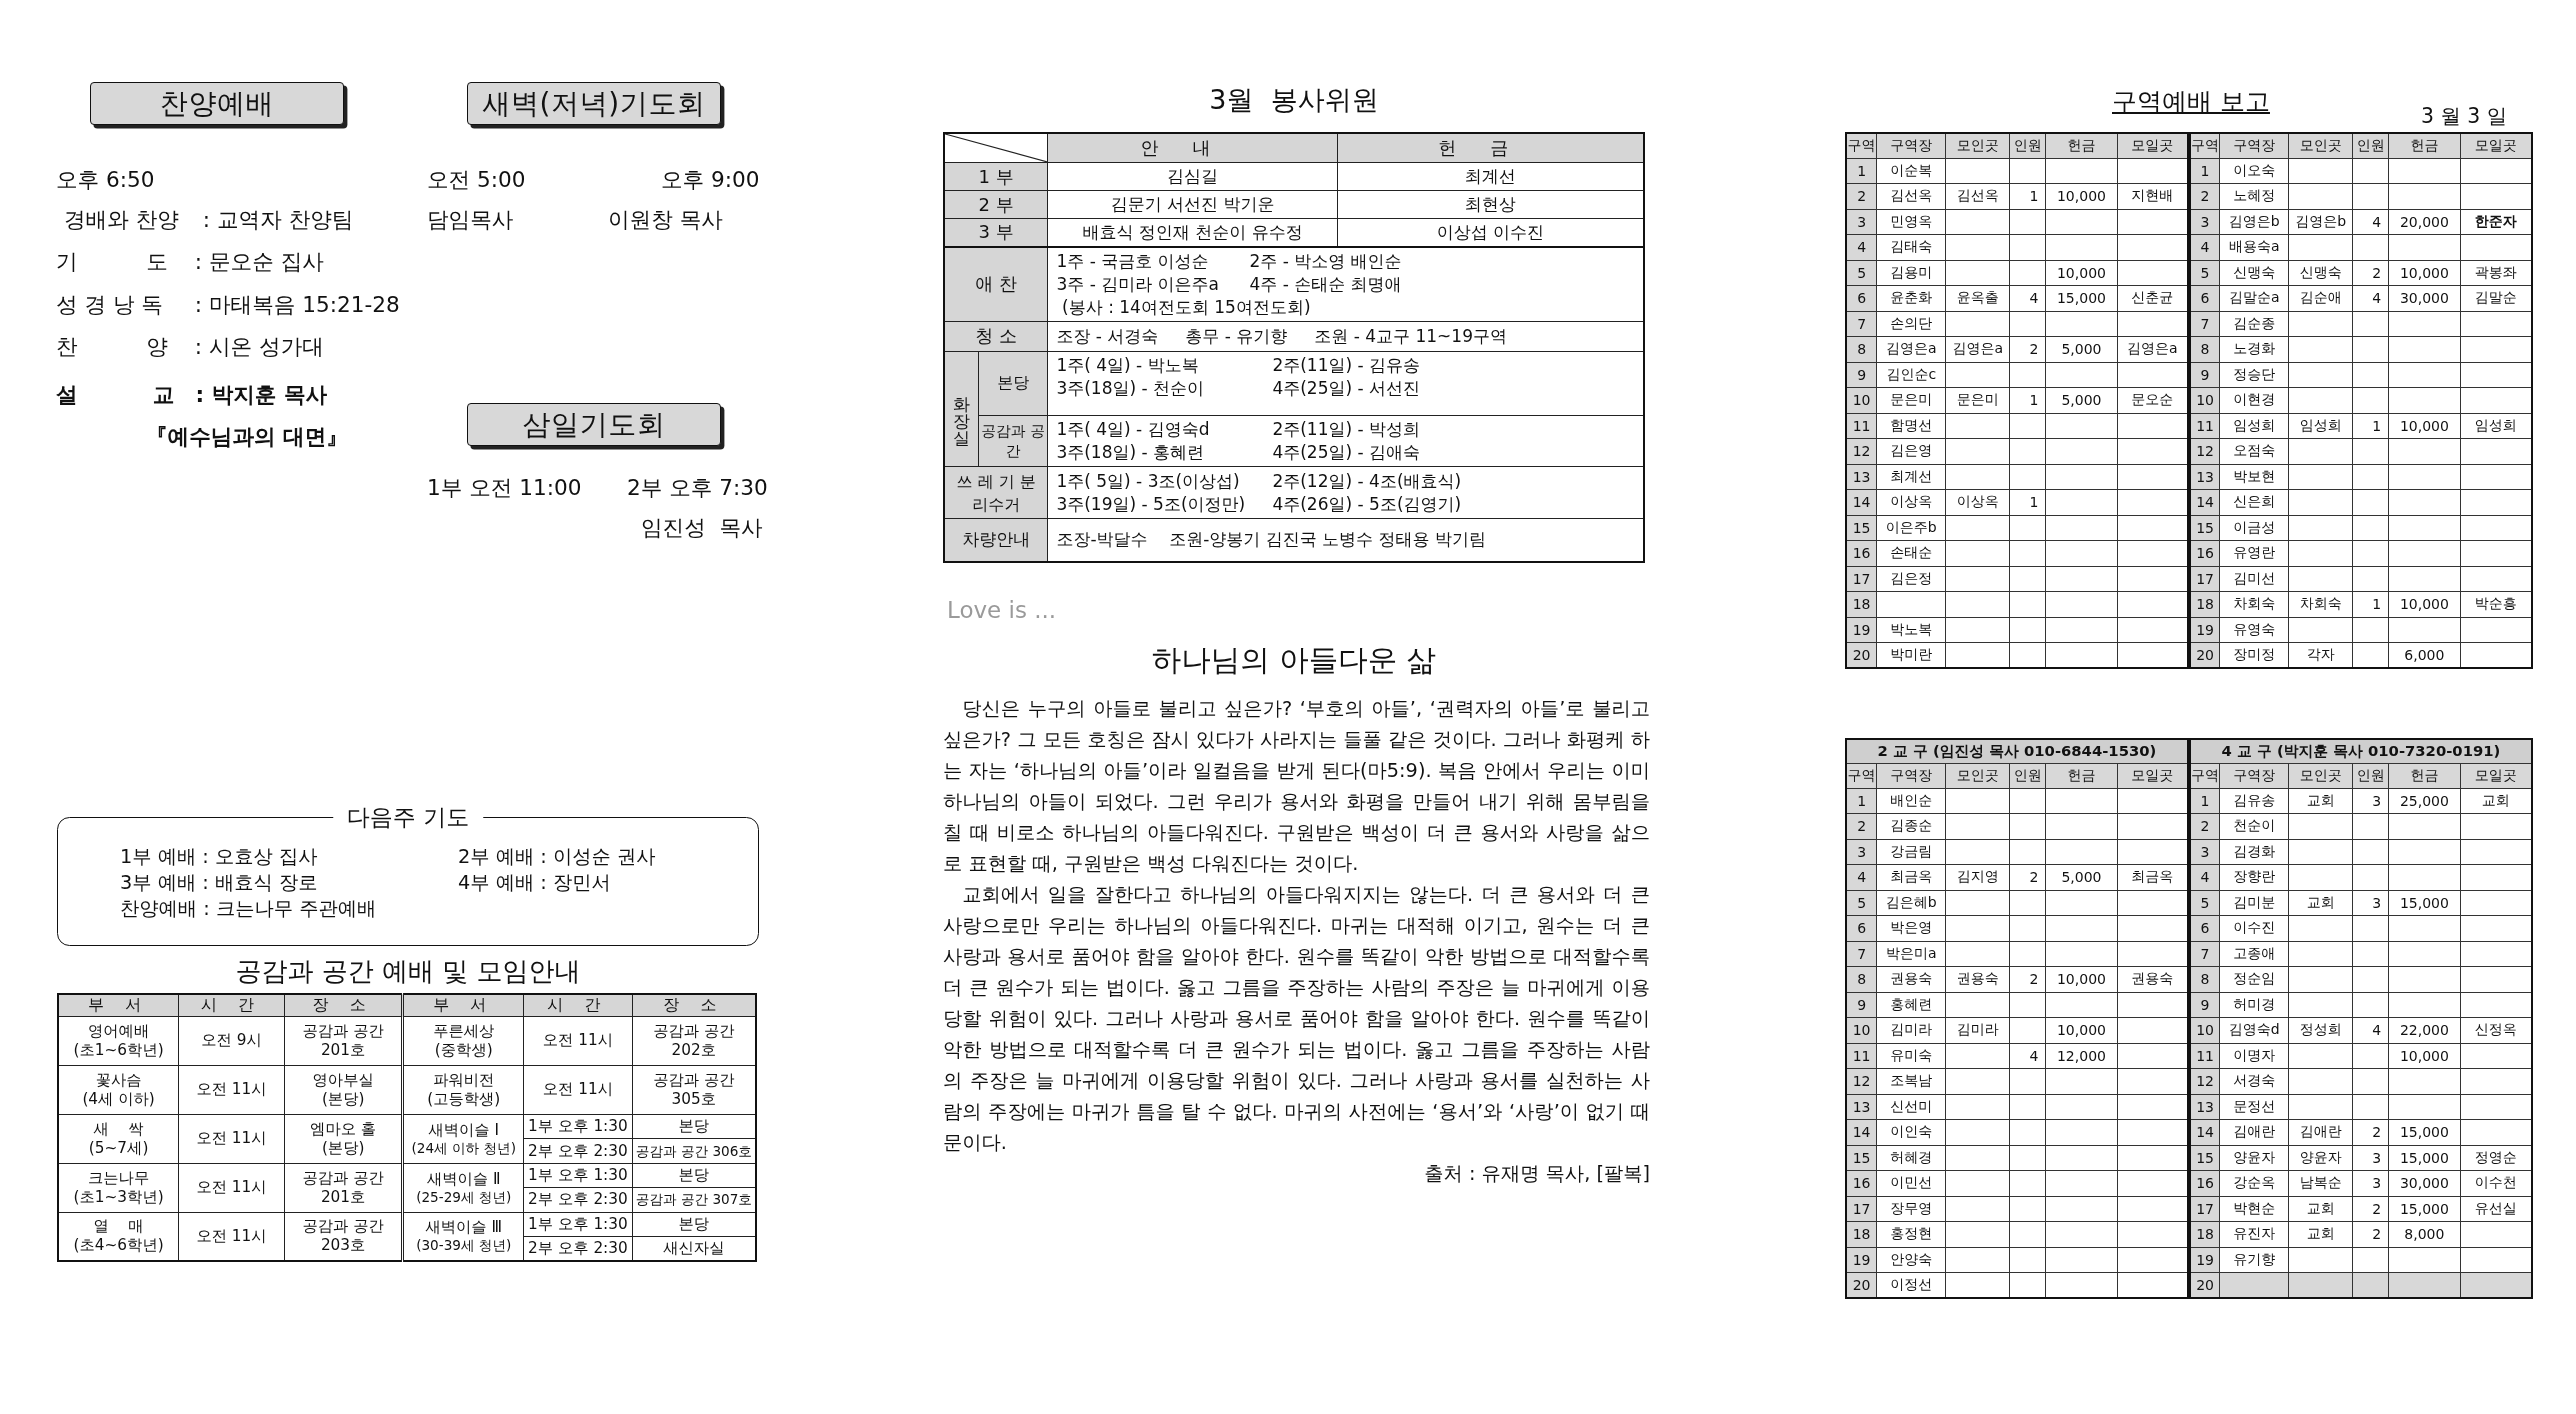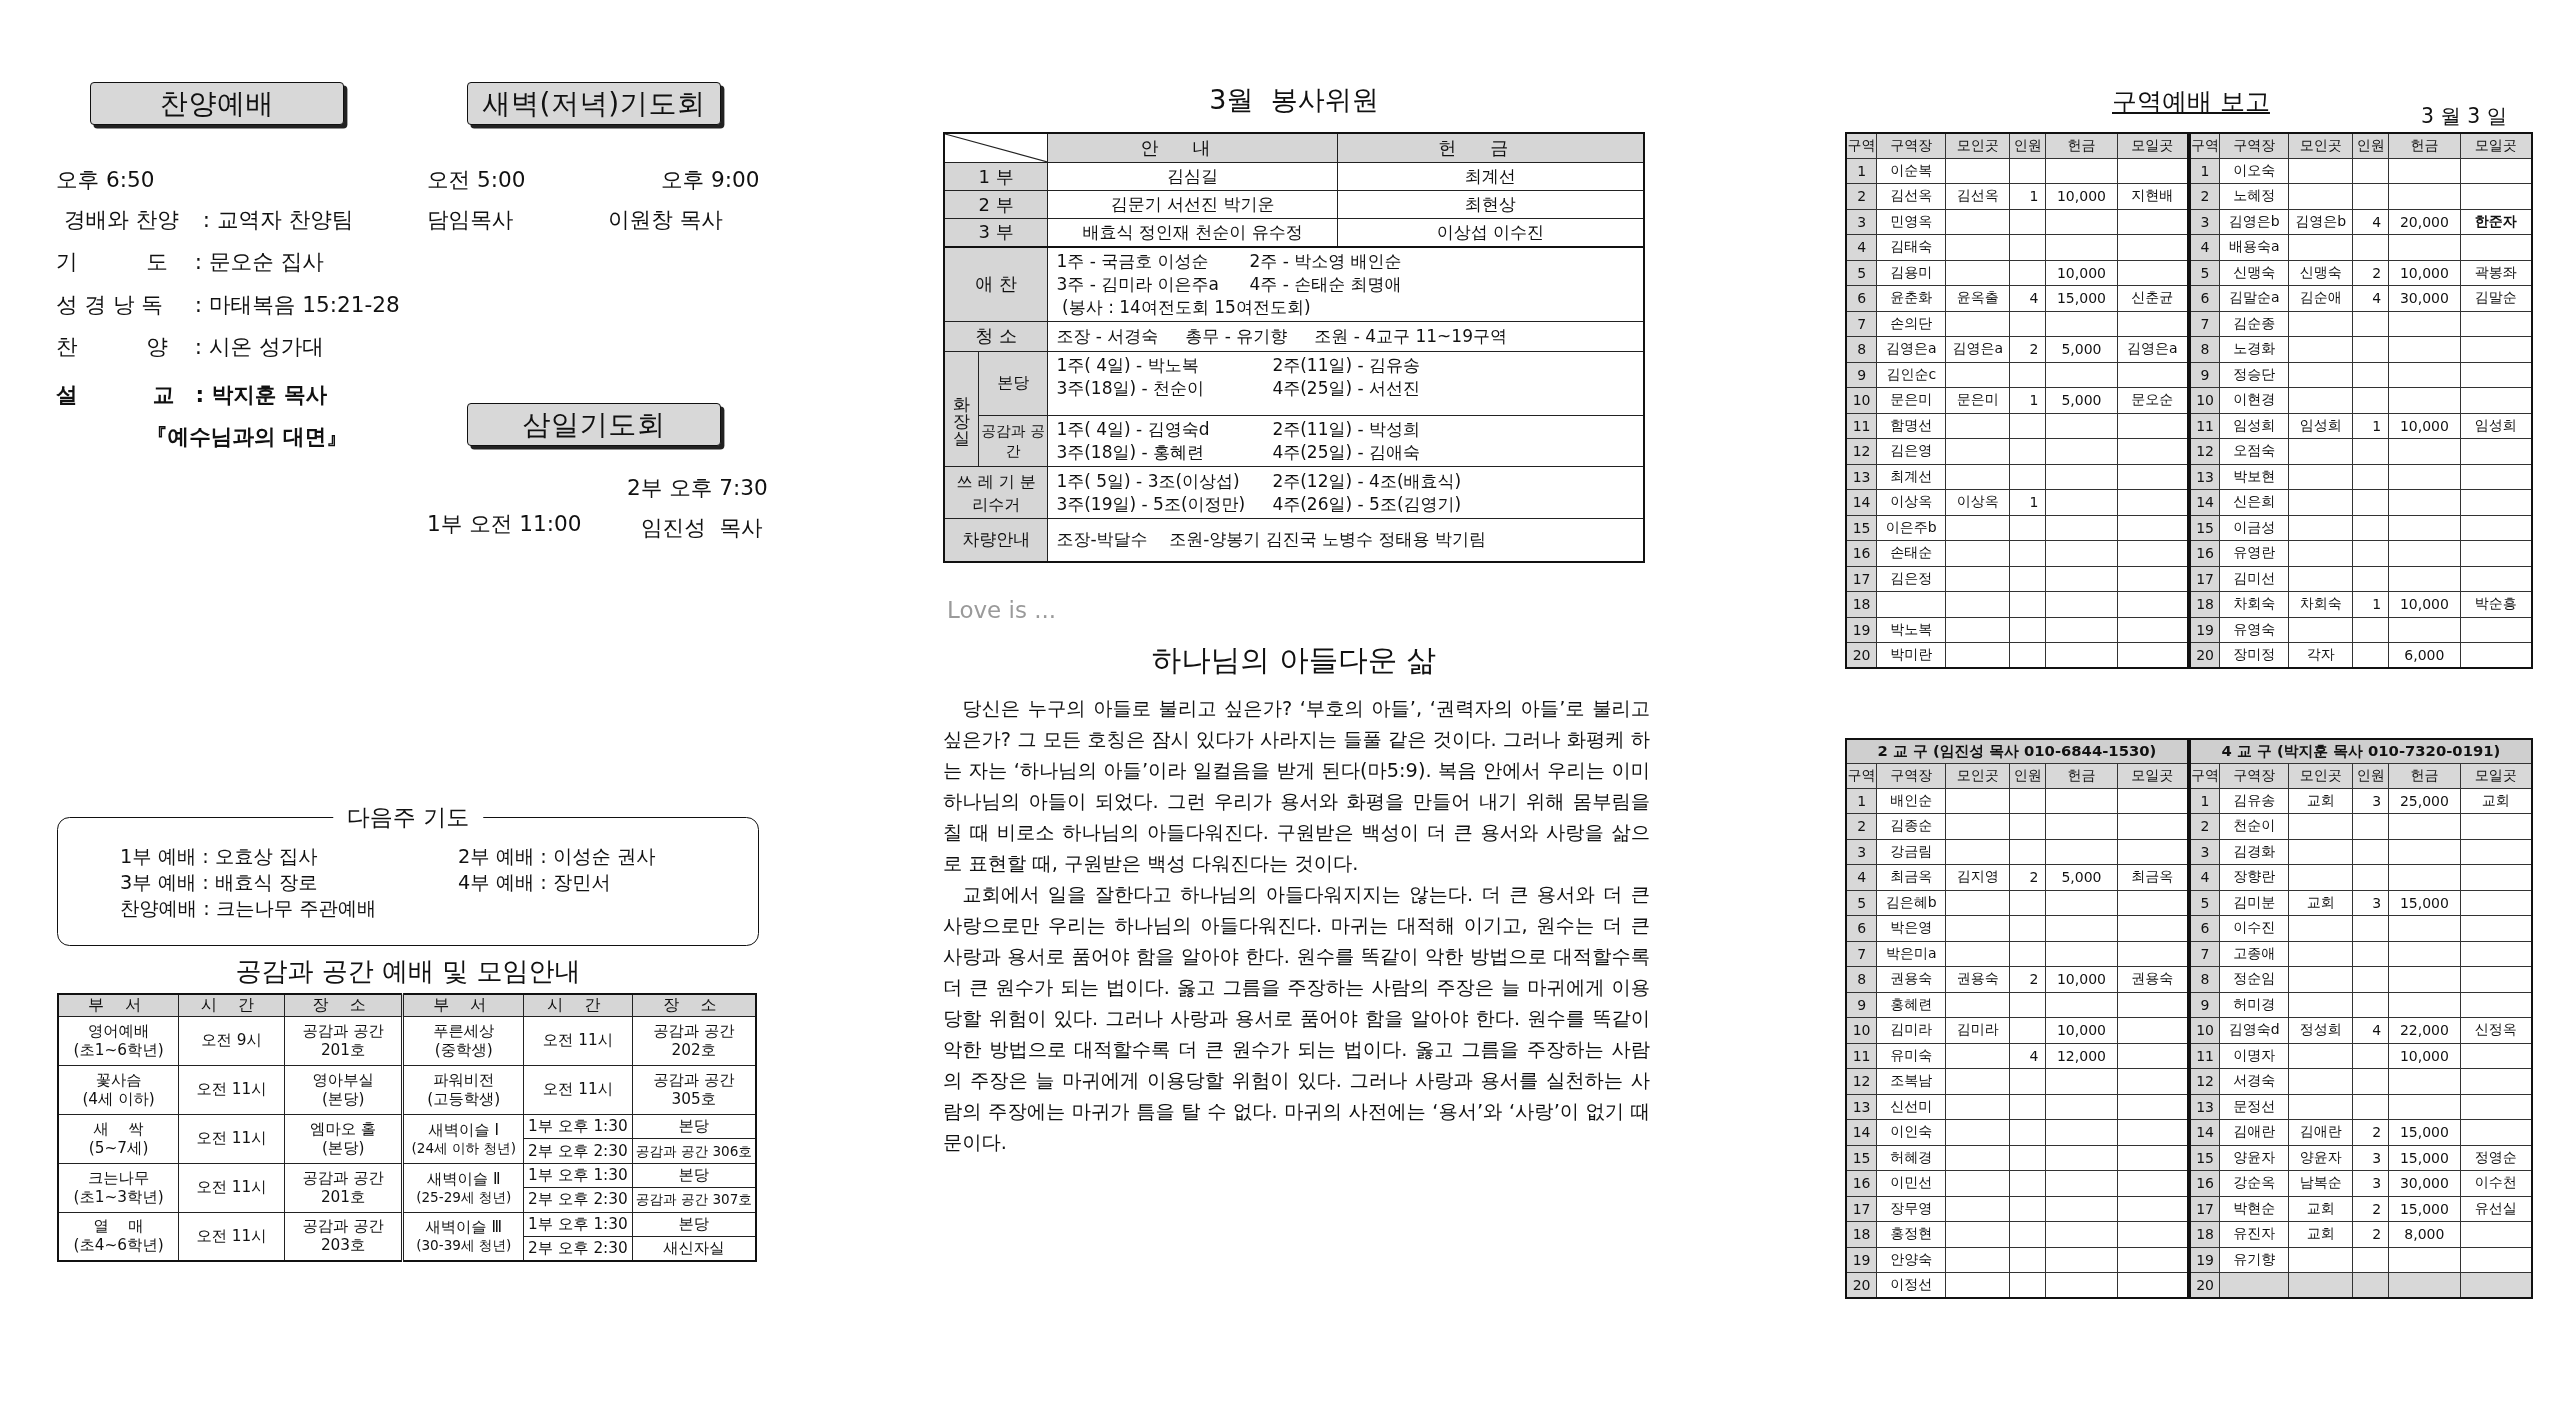--- a/index.html
+++ b/index.html
@@ -65,21 +65,21 @@
   <div>
     <div class="line" style="left:64px;top:205px;"><span style="display:inline-block;width:132px;white-space:pre">경배와 찬양</span> : <span>교역자 찬양팀</span></div>
     <div class="line" style="left:56px;top:247px;"><span style="display:inline-block;width:132px;white-space:pre">기          도</span> : <span>문오순 집사</span></div>
     <div class="line" style="left:56px;top:290px;"><span style="display:inline-block;width:132px;white-space:pre">성 경 낭 독</span> : <span>마태복음 15:21-28</span></div>
     <div class="line" style="left:56px;top:332px;"><span style="display:inline-block;width:132px;white-space:pre">찬          양</span> : <span>시온 성가대</span></div>
     <div class="line bold" style="left:56px;top:374px;"><span style="display:inline-block;width:132px;white-space:pre">설          교</span> : <span>박지훈 목사</span></div>
     <div class="line bold" style="left:146px;top:416px;">『예수님과의 대면』</div>
   </div>
 
   <div class="pill" style="left:467px;top:403px;width:254px;height:43px;">삼일기도회</div>
-  <div class="line" style="left:427px;top:473px;margin-top:36px;">1부 오전 11:00</div>
+  <div class="line" style="left:427px;top:473px;">1부 오전 11:00</div>
   <div class="line" style="left:627px;top:473px;">2부 오후 7:30</div>
   <div class="line" style="left:641px;top:513px;white-space:pre;">임진성  목사</div>
 
   <div class="prayer-box">
     <div class="prayer-title">다음주 기도</div>
     <div class="prayer-item" style="left:62px;top:25px;">1부 예배 : 오효상 집사</div>
     <div class="prayer-item" style="left:400px;top:25px;">2부 예배 : 이성순 권사</div>
     <div class="prayer-item" style="left:62px;top:51px;">3부 예배 : 배효식 장로</div>
     <div class="prayer-item" style="left:400px;top:51px;">4부 예배 : 장민서</div>
     <div class="prayer-item" style="left:62px;top:77px;">찬양예배 : 크는나무 주관예배</div>
@@ -310,20 +310,21 @@
     </tr>
   </tbody>
     </table>
 
   <div class="abs" style="left:947px;top:597px;font-size:23px;color:#9a9a9a;">Love is ...</div>
   <div class="abs" style="left:943px;top:641px;width:702px;text-align:center;font-size:29.5px;">하나님의 아들다운 삶</div>
 
   <div class="essay">
     <p>당신은 누구의 아들로 불리고 싶은가? ‘부호의 아들’, ‘권력자의 아들’로 불리고 싶은가? 그 모든 호칭은 잠시 있다가 사라지는 들풀 같은 것이다. 그러나 화평케 하는 자는 ‘하나님의 아들’이라 일컬음을 받게 된다(마5:9). 복음 안에서 우리는 이미 하나님의 아들이 되었다. 그런 우리가 용서와 화평을 만들어 내기 위해 몸부림을 칠 때 비로소 하나님의 아들다워진다. 구원받은 백성이 더 큰 용서와 사랑을 삶으로 표현할 때, 구원받은 백성 다워진다는 것이다.</p>
     <p>교회에서 일을 잘한다고 하나님의 아들다워지지는 않는다. 더 큰 용서와 더 큰 사랑으로만 우리는 하나님의 아들다워진다. 마귀는 대적해 이기고, 원수는 더 큰 사랑과 용서로 품어야 함을 알아야 한다. 원수를 똑같이 악한 방법으로 대적할수록 더 큰 원수가 되는 법이다. 옳고 그름을 주장하는 사람의 주장은 늘 마귀에게 이용당할 위험이 있다. 그러나 사랑과 용서로 품어야 함을 알아야 한다. 원수를 똑같이 악한 방법으로 대적할수록 더 큰 원수가 되는 법이다. 옳고 그름을 주장하는 사람의 주장은 늘 마귀에게 이용당할 위험이 있다. 그러나 사랑과 용서를 실천하는 사람의 주장에는 마귀가 틈을 탈 수 없다. 마귀의 사전에는 ‘용서’와 ‘사랑’이 없기 때문이다.</p>
+    <div style="text-align:right">출처 : 유재명 목사, [팔복]</div>
   </div>
 </div>
 
 <div>
   <div class="abs" style="left:2112px;top:85px;font-size:25px;text-decoration:underline;">구역예배 보고</div>
   <div class="abs" style="left:2421px;top:102px;font-size:20.4px;white-space:pre;">3 월 3 일</div>
 
   <table class="dist" id="dist-top" style="left:1845px;top:132px;width:688px;">
       <colgroup>
         <col style="width:24px">

